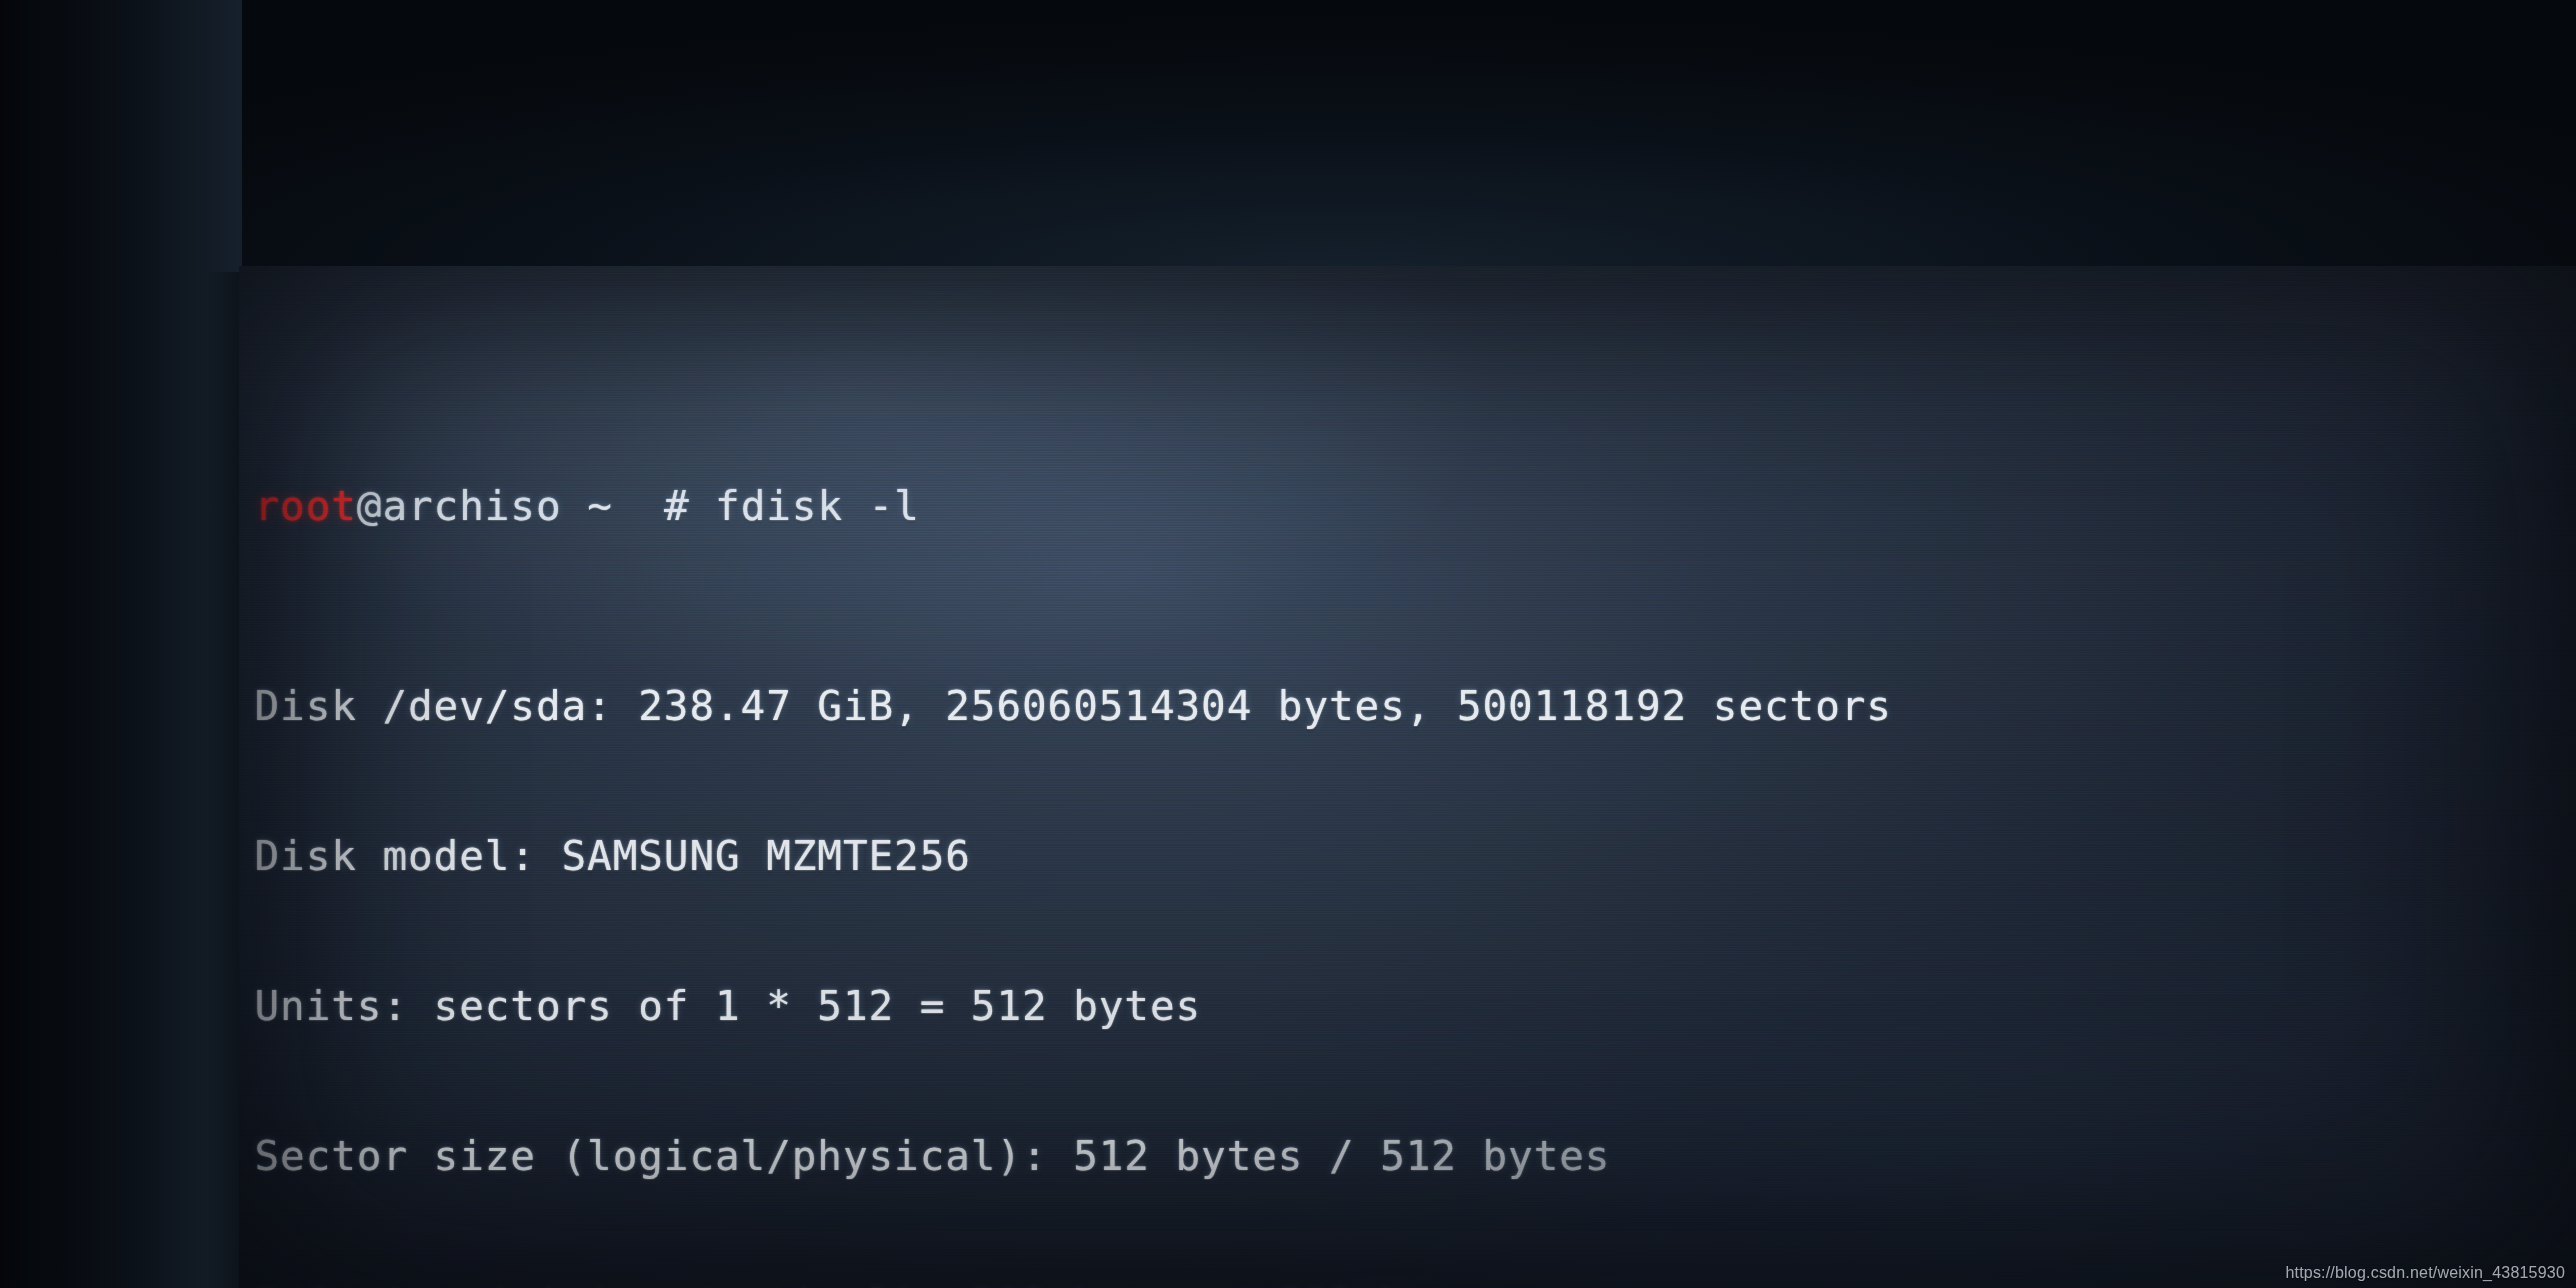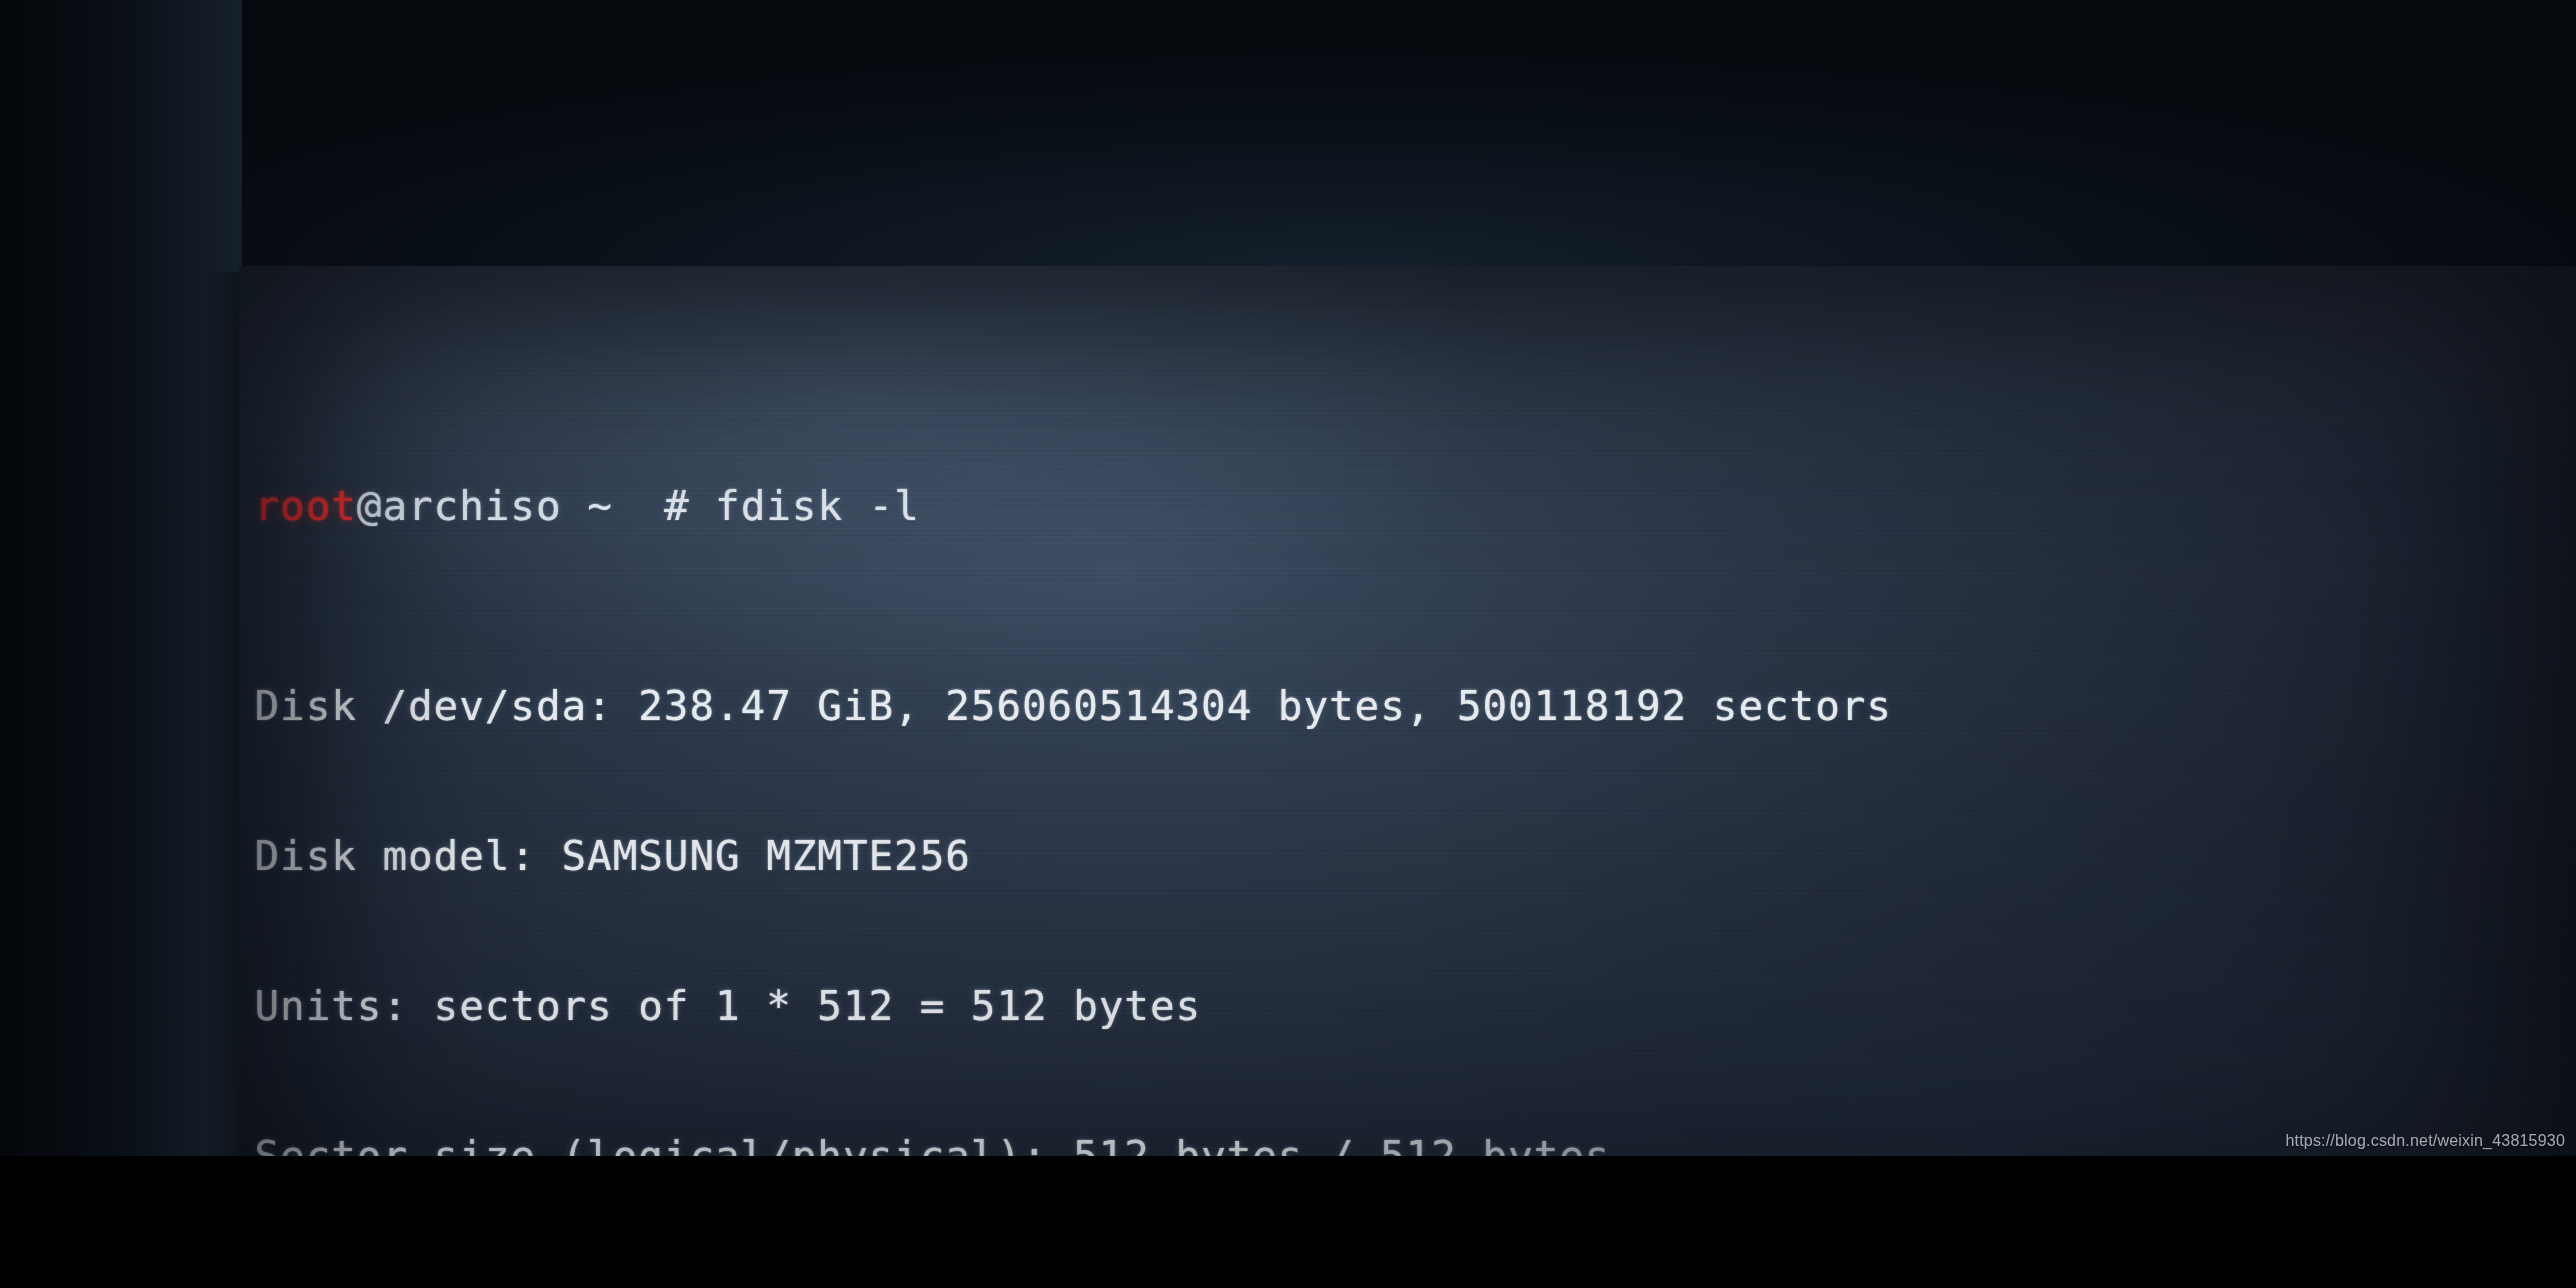--- a/index.html
+++ b/index.html
@@ -3,21 +3,21 @@
 <meta charset="utf-8">
 <style>
   html, body {
     margin: 0;
     padding: 0;
     background: #000;
   }
   #photo {
     position: relative;
     width: 2576px;
-    height: 1156px;
+    height: 1288px;
     overflow: hidden;
     background: #0c4a6e;
     font-family: "DejaVu Sans Mono", monospace;
   }
 
   
   #bezel-top {
     position: absolute;
     left: 0; top: 0;
     width: 2576px; height: 272px;

